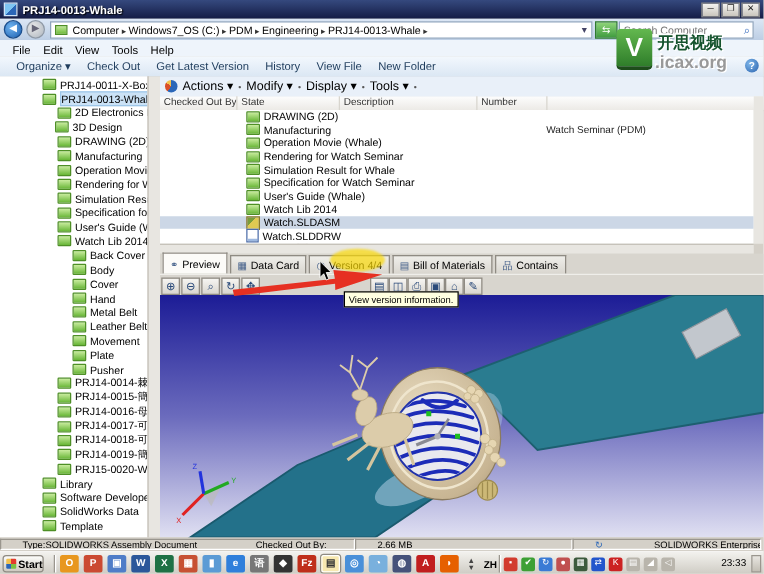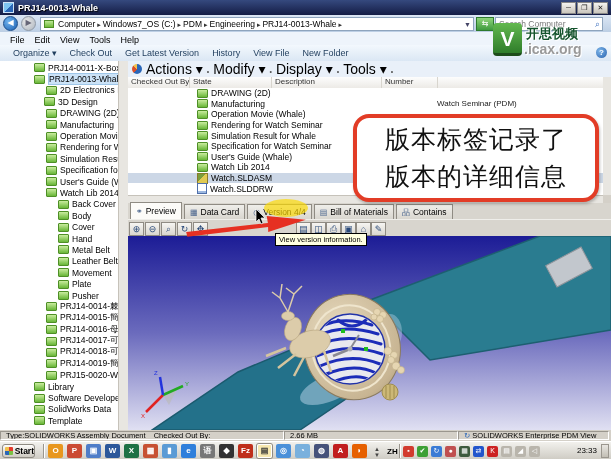--- a/index.html
+++ b/index.html
@@ -49,21 +49,21 @@
   .fold{width:9px;height:7px;background:linear-gradient(#c9ec9e,#68b637);border:1px solid #4e8f26;border-radius:1px;flex:none;}
   #treescroll{left:118px;top:61px;width:10px;height:369px;background:#e8e6e1;border-left:1px solid #c6c2ba;box-sizing:border-box;}
   .scrbtn{position:absolute;width:10px;height:9px;background:#d4d0c8;border:1px solid #9a968e;box-sizing:border-box;
           font-size:5px;text-align:center;line-height:7px;color:#333;}
   .thumb{position:absolute;background:#c3beb4;border:1px solid #9a968e;box-sizing:border-box;}
   
   #actionsbar{left:128px;top:61px;width:483px;height:16px;background:#e9f0f9;border-bottom:1px solid #c4d2e2;
               display:flex;align-items:center;}
   #actionsbar .aicon2{width:10px;height:10px;border-radius:50%;margin:0 4px;
         background:conic-gradient(#2a66b8 0 60%,#d94f2a 60% 85%,#f2c24e 85% 100%);}
-  .actitem{margin-right:4px;font-size:14px;}
+  .actitem{margin-right:4px;font-size:10px;}
   .actsep{color:#555;font-size:7px;margin-right:4px;}
   #listheader{left:128px;top:77px;width:483px;height:11px;background:linear-gradient(#fdfdfd,#eceae6);
               border-bottom:1px solid #cfcdc6;display:flex;font-size:8px;color:#333;}
   .hcol{border-right:1px solid #d8d5ce;padding-left:3px;box-sizing:border-box;overflow:hidden;white-space:nowrap;}
   #listrows{left:128px;top:88px;width:475px;height:107px;background:#fff;overflow:hidden;}
   .frow{height:10.6px;display:flex;align-items:center;white-space:nowrap;font-size:8.5px;position:relative;}
   .frow.sel{background:#ccd7e6;}
   .frow .nm{margin-left:3px;}
   .frow .ic{margin-left:69px;flex:none;}
   .frow .desc{position:absolute;left:309px;font-size:8px;color:#222;}
@@ -81,21 +81,21 @@
   #ptoolbar{left:128px;top:219px;width:483px;height:17px;background:#d8d5ce;border-top:1px solid #efeeea;display:flex;align-items:center;}
   .pbtn{width:15px;height:14px;background:linear-gradient(#f6f5f2,#d9d6cf);border:1px solid #8f8b83;
         margin-left:1px;font-size:9px;text-align:center;line-height:13px;color:#2a4a7a;box-sizing:border-box;}
   .pbtn.rt{margin-left:0;}
   #ptool-gap{width:88px;}
   
   #viewport{left:128px;top:236px;width:483px;height:194px;}
   
   #statusbar{left:0;top:430px;width:611px;height:11px;background:#d4d0c8;display:flex;font-size:7.5px;align-items:center;}
   .scell{border:1px solid;border-color:#9a968e #fff #fff #9a968e;height:9px;display:flex;align-items:center;
-         box-sizing:border-box;padding:0 5px;white-space:nowrap;overflow:hidden;}
+         box-sizing:border-box;padding:0 17px;white-space:nowrap;overflow:hidden;gap:39px;}
   
   #taskbar{left:0;top:441px;width:611px;height:18px;background:linear-gradient(#f2f1ed,#cdcac2);border-top:1px solid #fff;}
   #startbtn{position:absolute;left:2px;top:2px;width:33px;height:14px;border-radius:3px;
             background:linear-gradient(#fdfdfb,#cdc9c0);border:1px solid #8f8b83;display:flex;align-items:center;box-sizing:border-box;}
   #startflag{width:8px;height:8px;margin:0 2px;background:conic-gradient(#e33b2e 0 25%,#7bc143 25% 50%,#2a66b8 50% 75%,#f2c24e 75%);border-radius:1px;}
   #startbtn .stxt{font-weight:bold;font-size:8.5px;}
   .tbapp{position:absolute;top:2px;width:15px;height:14px;border-radius:2px;text-align:center;line-height:13px;
          font-size:8px;font-weight:bold;color:#fff;}
   .tbapp.active{box-shadow:inset 0 0 0 1px #fff,0 0 0 1px #8f8b83;background-color:#f7e8b0 !important;color:#333;}
   .trayico{position:absolute;top:4px;width:11px;height:11px;border-radius:2px;font-size:7px;color:#fff;text-align:center;line-height:10px;}
@@ -513,24 +513,20 @@
     <div class="vsep" style="left:43px;"></div>
     <span id="tbapps"><div class="tbapp" style="left: 48px; background-color: rgb(232, 151, 30);">O</div><div class="tbapp" style="left: 67px; background-color: rgb(203, 74, 50);">P</div><div class="tbapp" style="left: 86px; background-color: rgb(79, 125, 200);">▣</div><div class="tbapp" style="left: 105px; background-color: rgb(43, 87, 154);">W</div><div class="tbapp" style="left: 124px; background-color: rgb(30, 113, 69);">X</div><div class="tbapp" style="left: 143px; background-color: rgb(199, 81, 51);">▦</div><div class="tbapp" style="left: 162px; background-color: rgb(91, 155, 213);">▮</div><div class="tbapp" style="left: 181px; background-color: rgb(47, 127, 219);">e</div><div class="tbapp" style="left: 200px; background-color: rgb(119, 119, 119);">语</div><div class="tbapp" style="left: 219px; background-color: rgb(51, 51, 51);">◆</div><div class="tbapp" style="left: 238px; background-color: rgb(191, 46, 26);">Fz</div><div class="tbapp active" style="left: 257px; background-color: rgb(232, 178, 61);">▤</div><div class="tbapp" style="left: 276px; background-color: rgb(74, 144, 217);">◎</div><div class="tbapp" style="left: 295px; background-color: rgb(121, 176, 221);">◔</div><div class="tbapp" style="left: 314px; background-color: rgb(70, 82, 122);">◍</div><div class="tbapp" style="left: 333px; background-color: rgb(193, 30, 30);">A</div><div class="tbapp" style="left: 352px; background-color: rgb(230, 96, 0);">◗</div></span>
     <span class="abs" style="left:374px;top:4px;font-size:6px;color:#444;">▲<br>▼</span>
     <span class="abs" style="left:387px;top:5px;font-size:8px;font-weight:bold;">ZH</span>
     <div class="vsep" style="left:399px;"></div>
     <span id="tbtray"><div class="trayico" style="left: 403px; background-color: rgb(210, 59, 46);">▪</div><div class="trayico" style="left: 417px; background-color: rgb(61, 160, 53);">✔</div><div class="trayico" style="left: 431px; background-color: rgb(58, 123, 213);">↻</div><div class="trayico" style="left: 445px; background-color: rgb(192, 80, 80);">●</div><div class="trayico" style="left: 459px; background-color: rgb(61, 90, 61);">▦</div><div class="trayico" style="left: 473px; background-color: rgb(34, 85, 204);">⇄</div><div class="trayico" style="left: 487px; background-color: rgb(204, 34, 34);">K</div><div class="trayico" style="left: 501px; background-color: rgb(185, 181, 172);">▤</div><div class="trayico" style="left: 515px; background-color: rgb(185, 181, 172);">◢</div><div class="trayico" style="left: 529px; background-color: rgb(185, 181, 172);">◁</div></span>
     <span id="clock">23:33</span>
     <div id="showdesk"></div>
   </div>
 
-  <div id="redbox" class="abs">
-    <div>版本标签记录了</div>
-    <div>版本的详细信息</div>
-  </div>
   <div id="yellowhl" class="abs"></div>
   <svg class="abs" style="left:180px;top:208px;" width="140" height="30">
     <polygon points="6,22 88,16 87,9 126,14 88,25 88,20 7,27" fill="#e63022" transform="rotate(-2 60 18)"></polygon>
   </svg>
   <svg class="abs" style="left:255px;top:209px;" width="12" height="16">
     <polygon points="1,0 1,13 4,10 6,15 8,14 6,9 10,9" fill="#000" stroke="#fff" stroke-width="0.7"></polygon>
   </svg>
   <div id="tooltip" class="abs">View version information.</div>
 
   <div id="wmlogo" class="abs">V</div>

